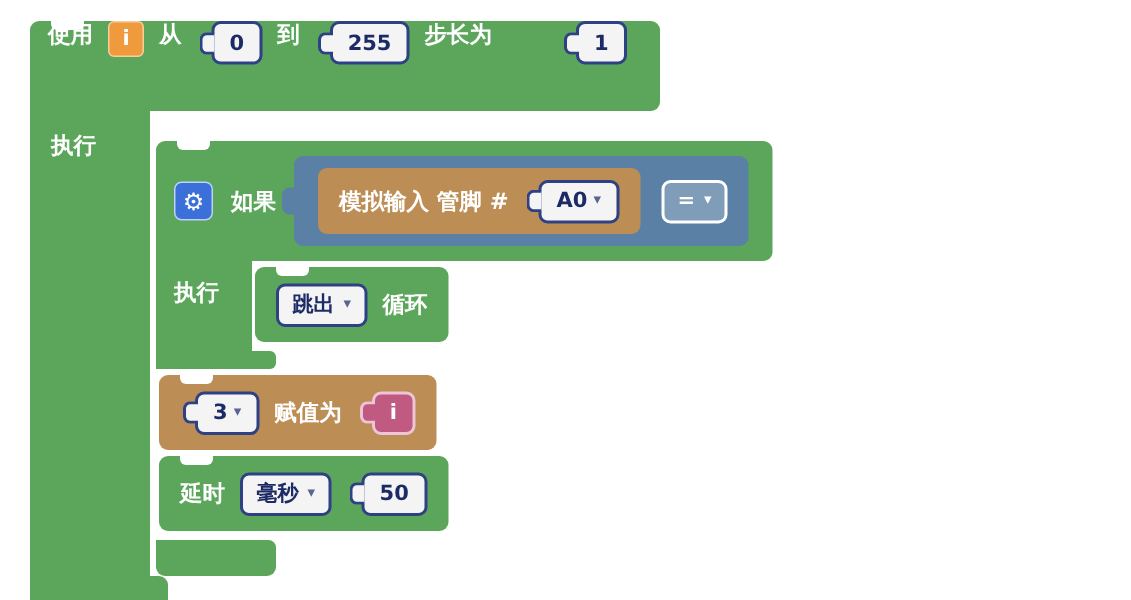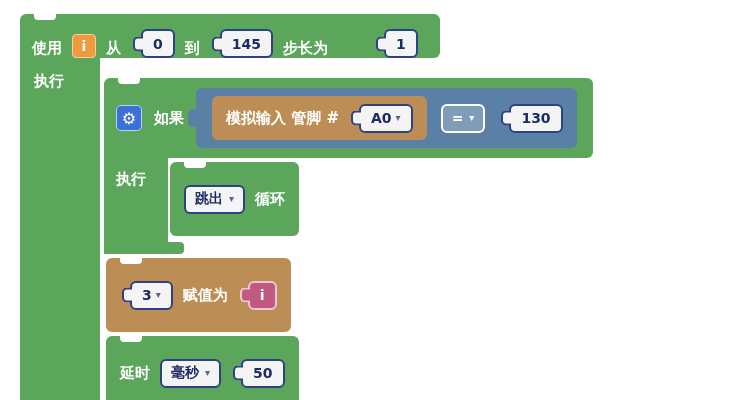--- a/index.html
+++ b/index.html
@@ -6,22 +6,22 @@
   .canvas {
     position:relative; width:754px; height:400px; background:var(--canvas,#ffffff);
     font-family:"DejaVu Sans","Liberation Sans",sans-serif; font-size:15px; overflow:hidden;
   }
   .loop-block { position:absolute; left:20px; top:14px; }
 
   .lbl { color:#fff; font-weight:600; white-space:nowrap; }
 
   
   .loop-header {
-    position:relative; display:inline-flex; align-items:flex-end; gap:10px;
-    background:var(--green,#5ca65c); height:44px; padding:0 22px 0 12px;
+    position:relative; display:inline-flex; align-items:flex-start; gap:10px;
+    background:var(--green,#5ca65c); height:60px; padding:0 22px 0 12px;
     border-radius:6px 6px 6px 0;
   }
   .notch {
     position:absolute; top:0; left:14px; width:22px; height:6px;
     background:var(--canvas,#ffffff); border-radius:0 0 4px 4px;
   }
   .loop-body { display:flex; align-items:stretch; }
   .loop-spine {
     width:80px; background:var(--green,#5ca65c); color:#fff; font-weight:600;
     padding:14px 0 0 14px; box-sizing:border-box;
@@ -45,21 +45,21 @@
   }
   .if-statements {
     margin-left:2px; padding:4px 0 6px 0; display:flex; flex-direction:column;
     gap:4px; align-items:flex-start;
   }
   .if-band { width:80px; height:12px; background:var(--green,#5ca65c); border-radius:0 4px 4px 0; }
   .if-foot { width:80px; height:24px; background:var(--green,#5ca65c); border-radius:0 5px 6px 6px; }
 
   .stmt {
     position:relative; display:inline-flex; align-items:center; gap:10px;
-    border-radius:6px; padding:16px 14px; height:42px;
+    border-radius:6px; padding:4px 14px; height:42px;
   }
   .green-bg { background:var(--green,#5ca65c); }
   .tan-bg   { background:var(--tan,#bc8d55); }
 
   .blue-block {
     position:relative; display:inline-flex; align-items:center; gap:14px;
     background:var(--blue,#5b80a5); border-radius:6px; padding:8px 14px 8px 16px;
   }
   .blue-block::before {
     content:""; position:absolute; left:-8px; top:50%; transform:translateY(-50%);
@@ -120,21 +120,21 @@
   <div class="loop-block">
 
     
     <div class="loop-header">
       <span class="notch"></span>
       <span class="lbl">使用</span>
       <span class="var-badge">i</span>
       <span class="lbl">从</span>
       <span class="chip tab">0</span>
       <span class="lbl">到</span>
-      <span class="chip tab">145</span>
+      <span class="chip tab">255</span>
       <span class="lbl">步长为</span>
       <span class="chip tab step">1</span>
     </div>
 
     
     <div class="loop-body">
       <div class="loop-spine">
         <span>执行</span>
       </div>
       <div class="loop-statements">
@@ -150,21 +150,20 @@
                 <span class="lbl">模拟输入 管脚 #</span>
                 <span class="chip tab">
                   <span>A0</span>
                   <span class="caret">▾</span>
                 </span>
               </div>
               <span class="dd dd-blue">
                 <span>=</span>
                 <span class="caret caret-white">▾</span>
               </span>
-              <span class="chip tab">130</span>
             </div>
           </div>
 
           
           <div class="if-row">
             <div class="if-label-cell">
               <span>执行</span>
             </div>
             <div class="if-statements">
               <div class="stmt green-bg">

